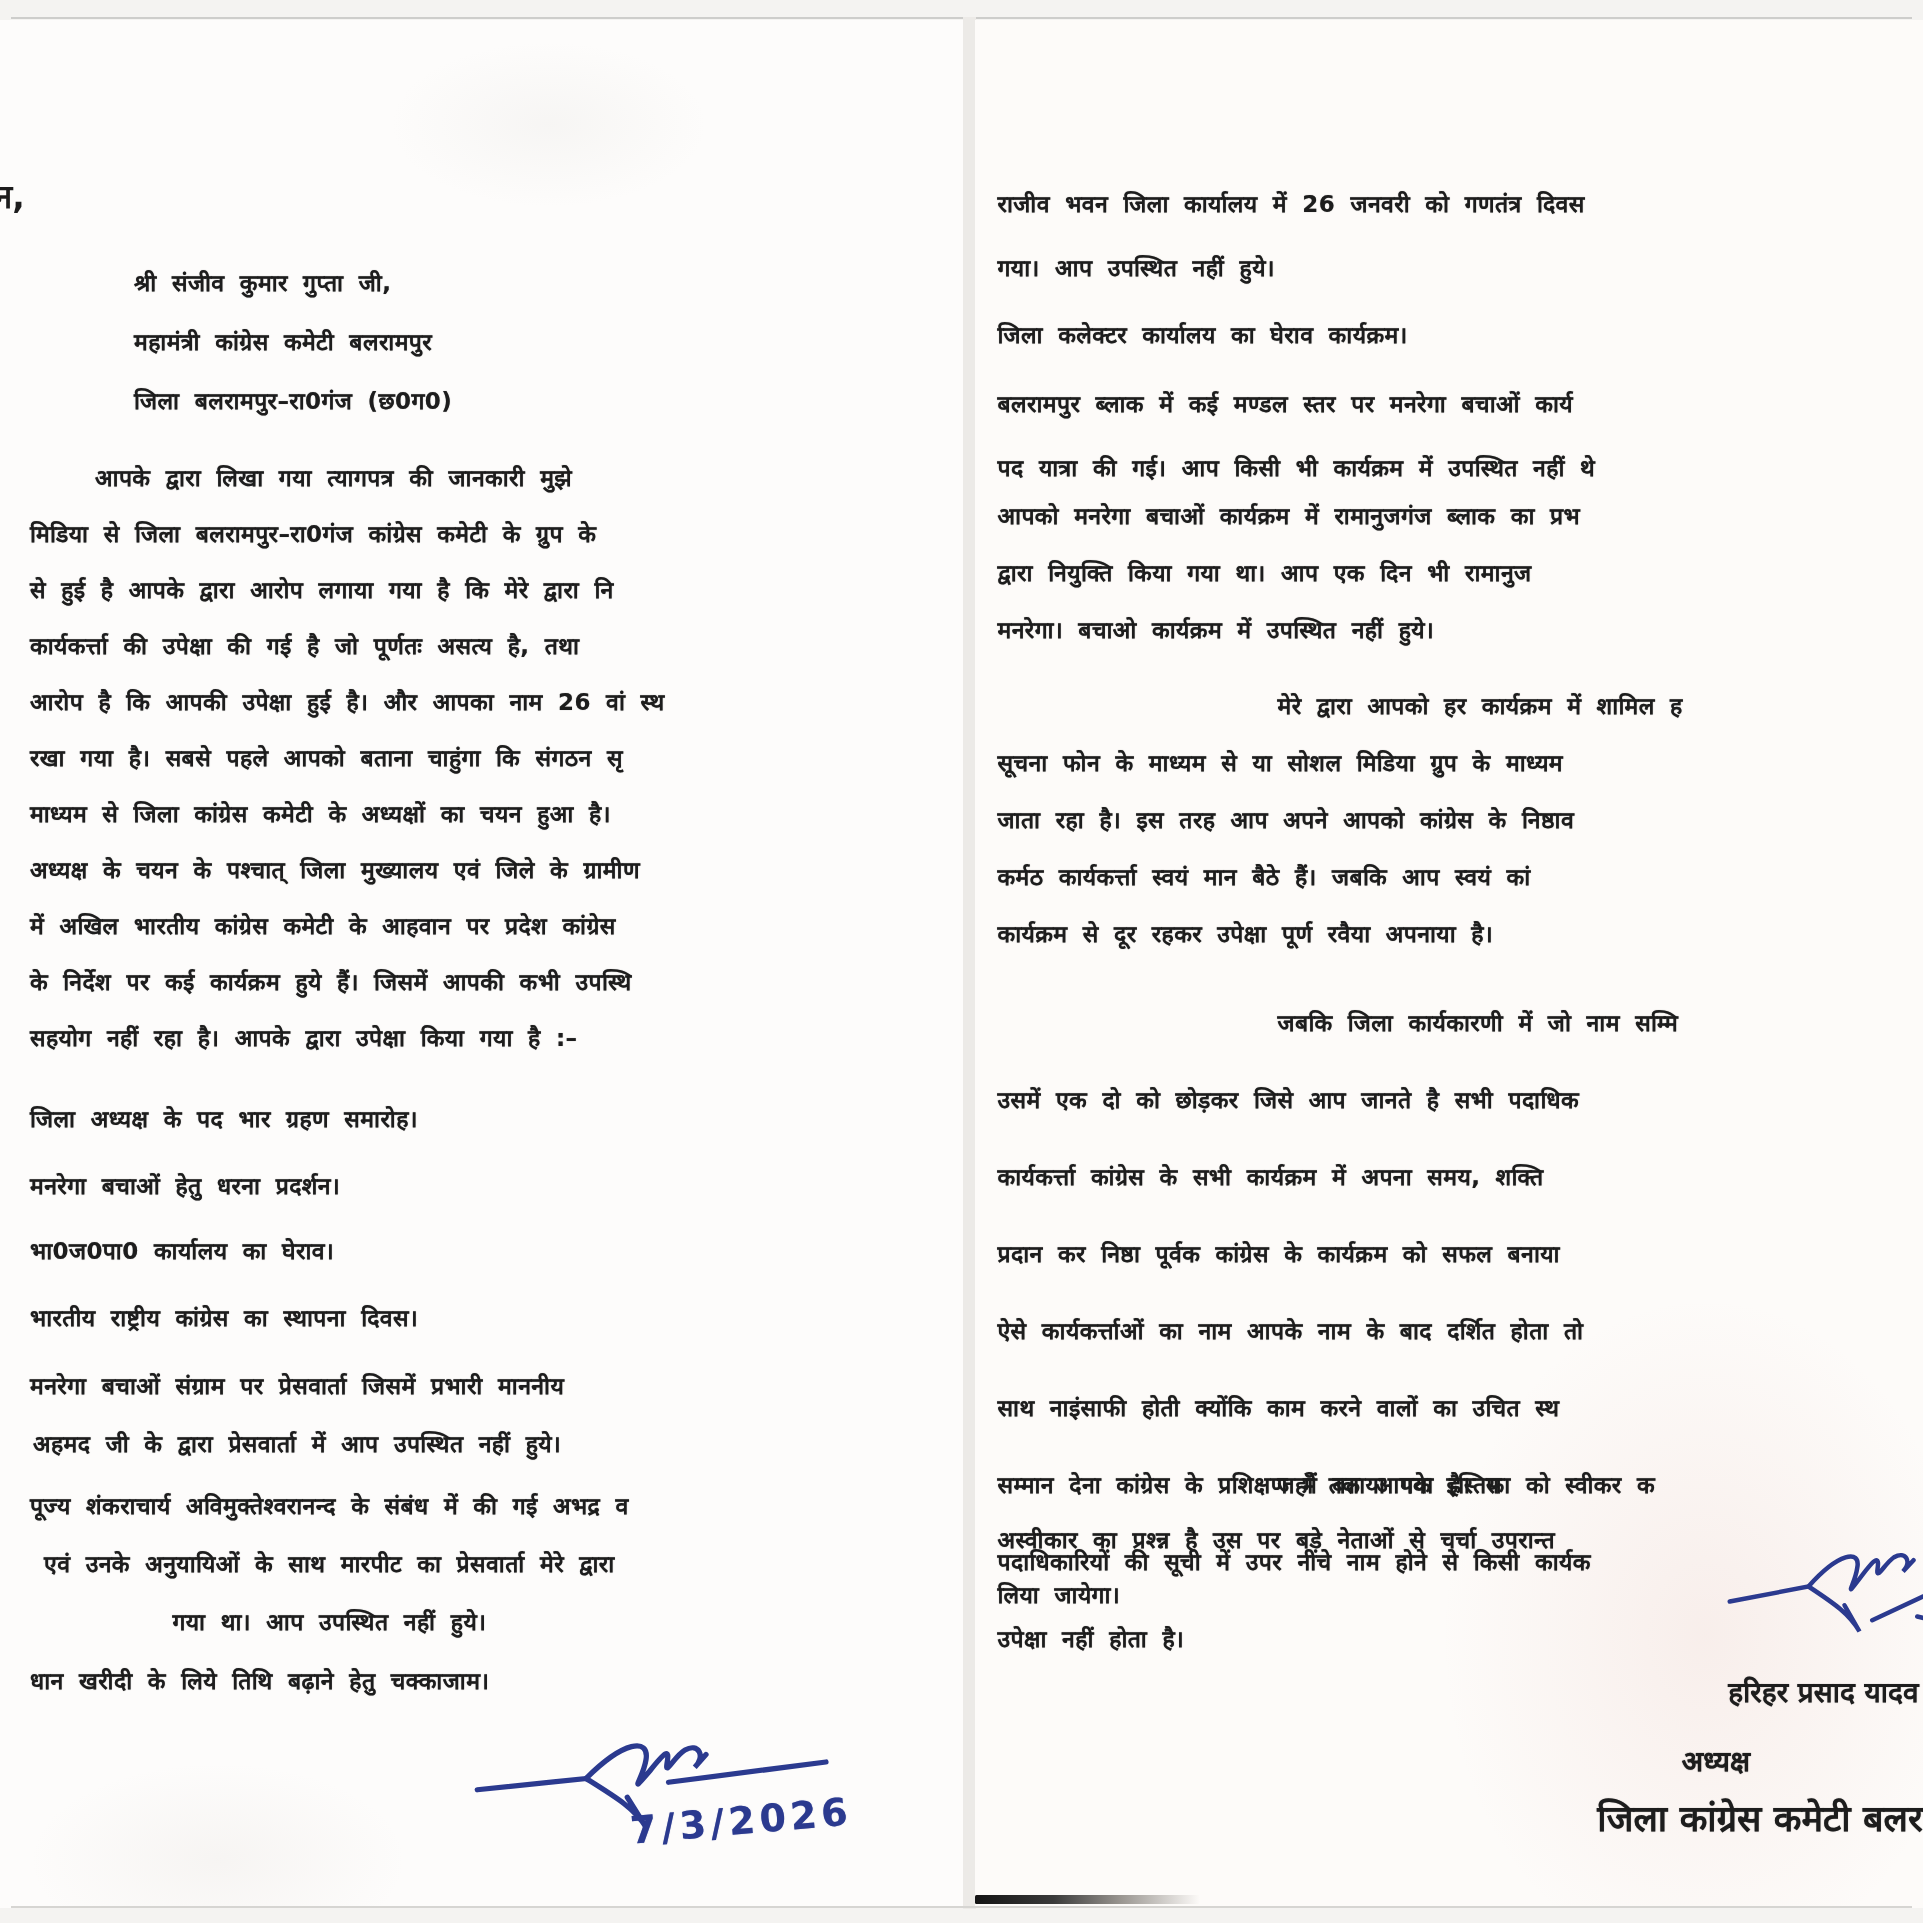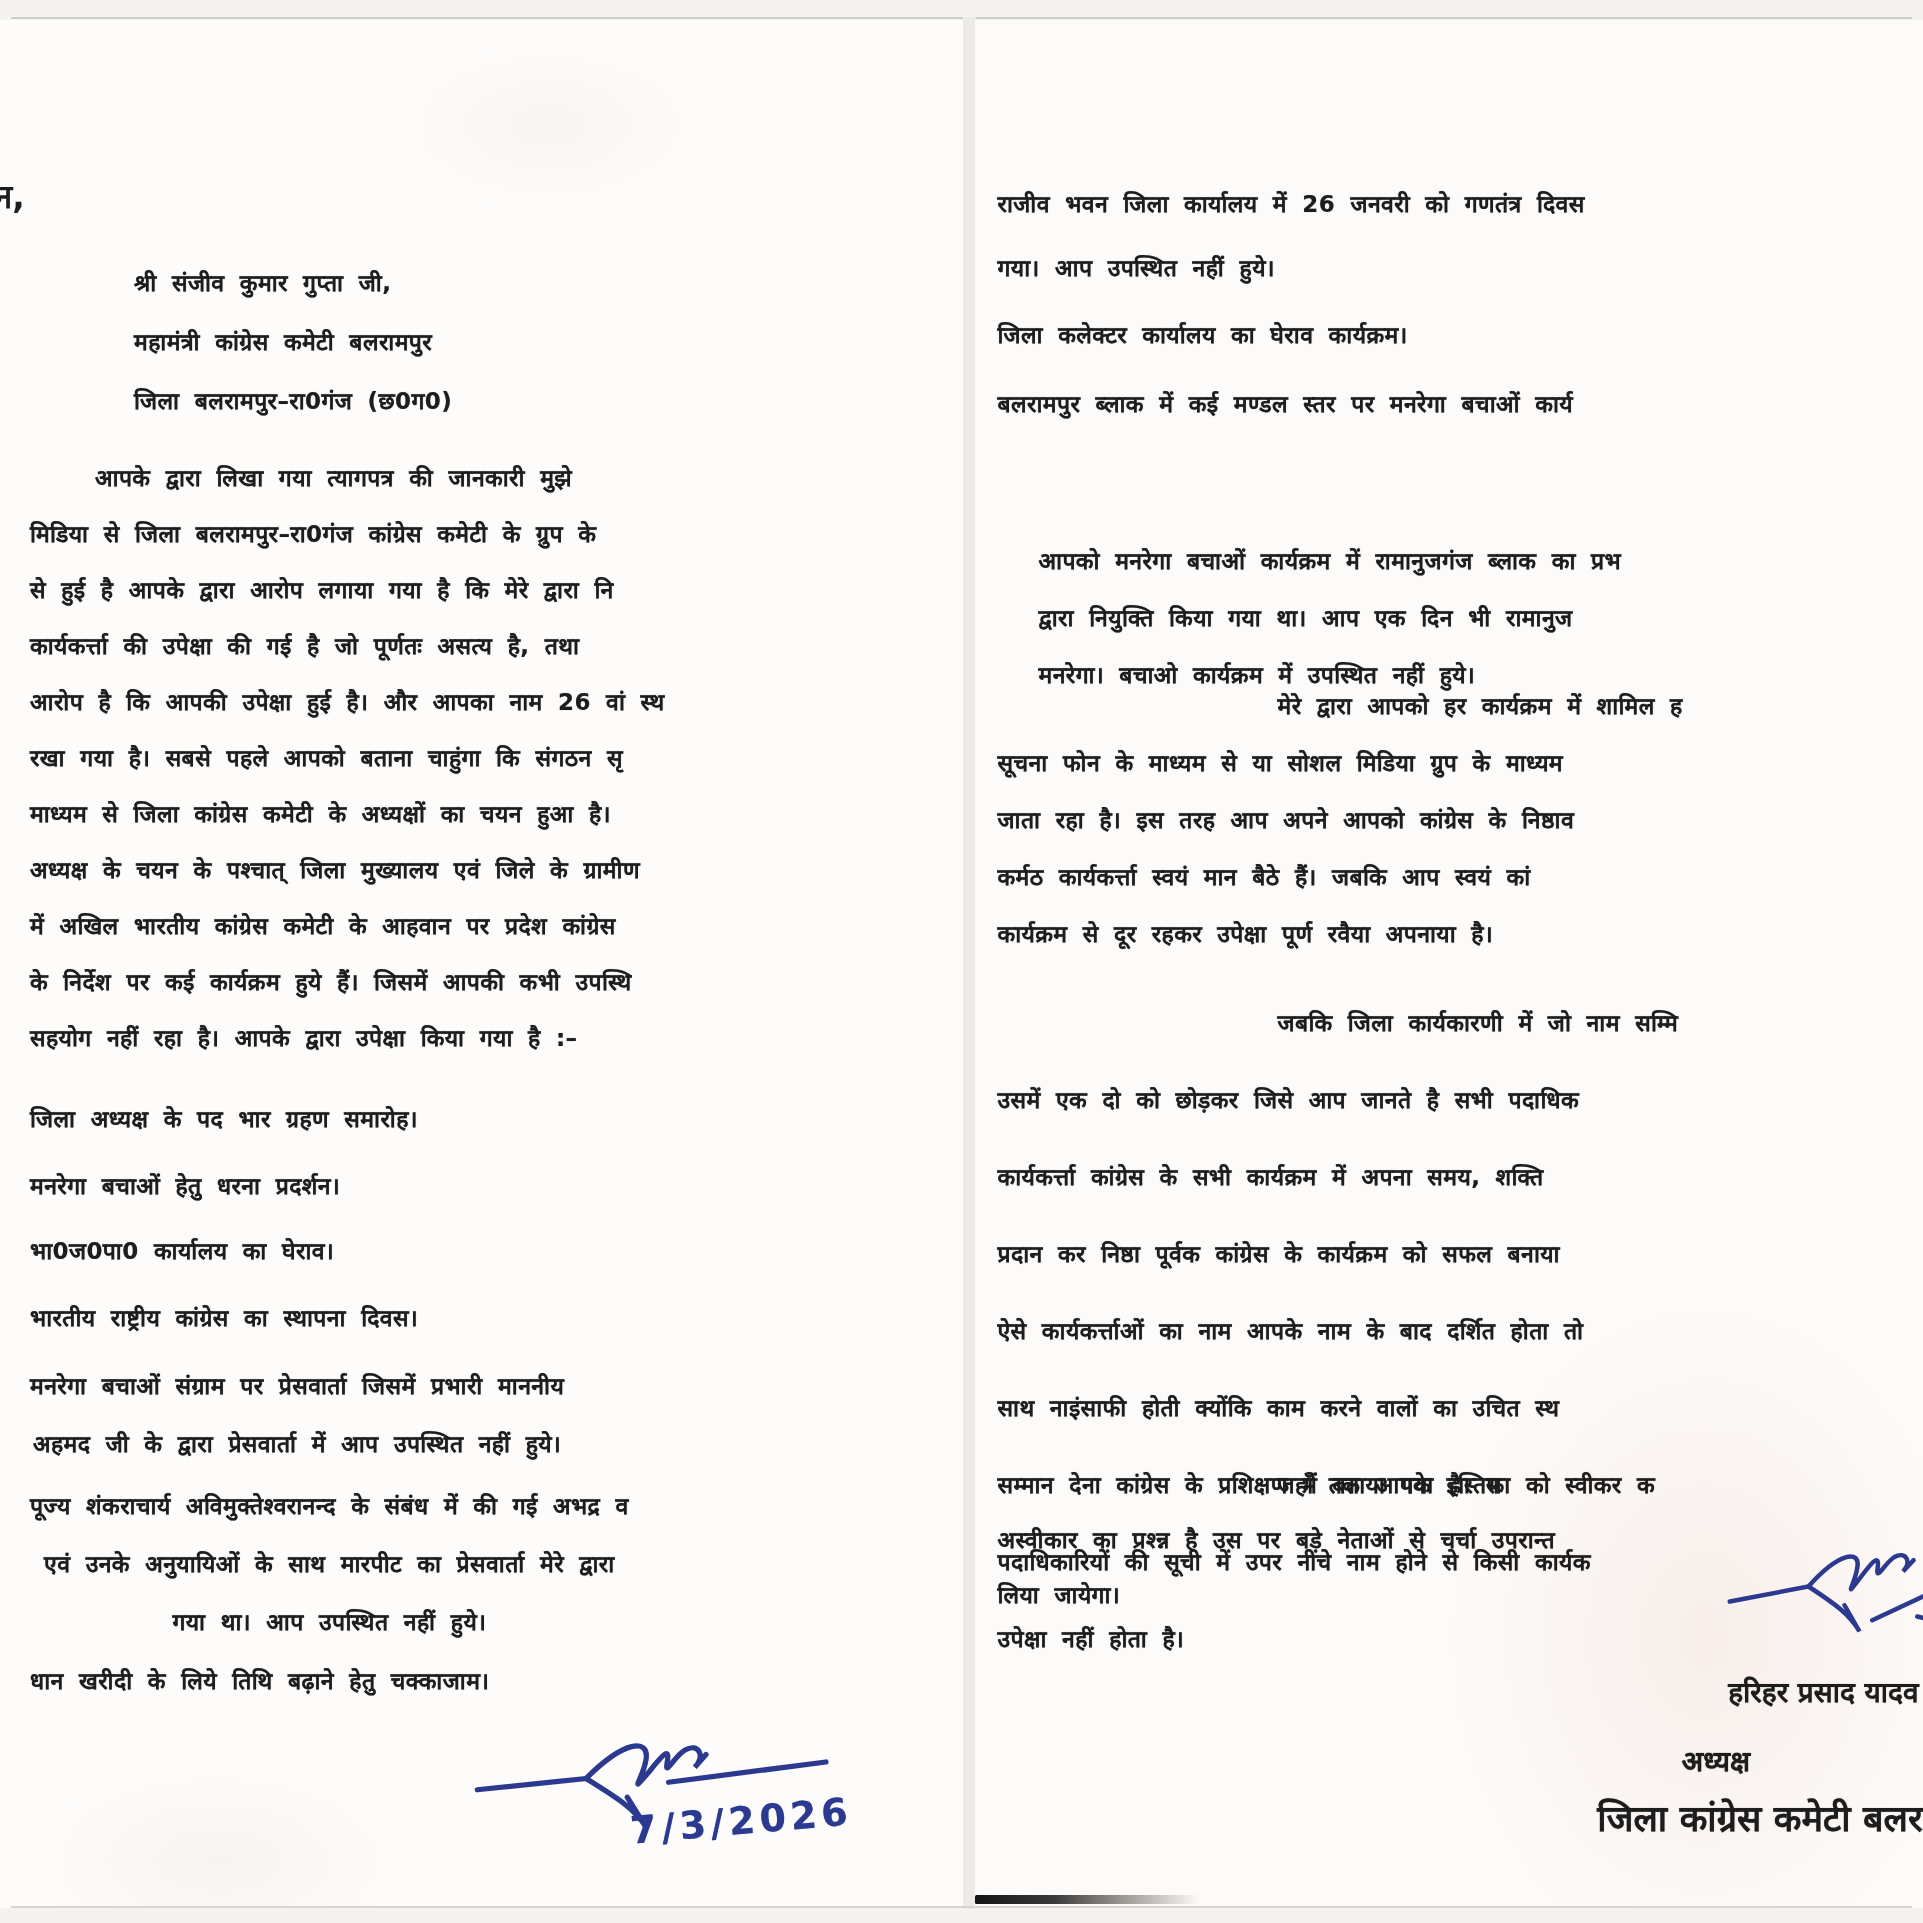--- a/index.html
+++ b/index.html
@@ -130,23 +130,24 @@
         <div class="line">राजीव भवन जिला कार्यालय में 26 जनवरी को गणतंत्र दिवस</div>
         <div class="line">गया। आप उपस्थित नहीं हुये।</div>
       </div>
 
     <div class="block lh85" style="left:22.5px;top:283px;">
         <div class="line">जिला कलेक्टर कार्यालय का घेराव कार्यक्रम।</div>
       </div>
 
     <div class="block lh85" style="left:22.5px;top:352px;">
         <div class="line">बलरामपुर ब्लाक में कई मण्डल स्तर पर मनरेगा बचाओं कार्य</div>
+        <div class="line">पद यात्रा की गई। आप किसी भी कार्यक्रम में उपस्थित नहीं थे</div>
       </div>
 
-    <div class="block lh76" style="left:22.5px;top:513px;margin-left:41px;">
+    <div class="block lh76" style="left:22.5px;top:468px;">
         <div class="line">आपको मनरेगा बचाओं कार्यक्रम में रामानुजगंज ब्लाक का प्रभ</div>
         <div class="line">द्वारा नियुक्ति किया गया था। आप एक दिन भी रामानुज</div>
         <div class="line">मनरेगा। बचाओ कार्यक्रम में उपस्थित नहीं हुये।</div>
       </div>
 
     <div class="block lh76 indent-deep" style="left:22.5px;top:658px;">
         <div class="line">मेरे द्वारा आपको हर कार्यक्रम में शामिल ह</div>
         <div class="line">सूचना फोन के माध्यम से या सोशल मिडिया ग्रुप के माध्यम</div>
         <div class="line">जाता रहा है। इस तरह आप अपने आपको कांग्रेस के निष्ठाव</div>
         <div class="line">कर्मठ कार्यकर्त्ता स्वयं मान बैठे हैं। जबकि आप स्वयं कां</div>

